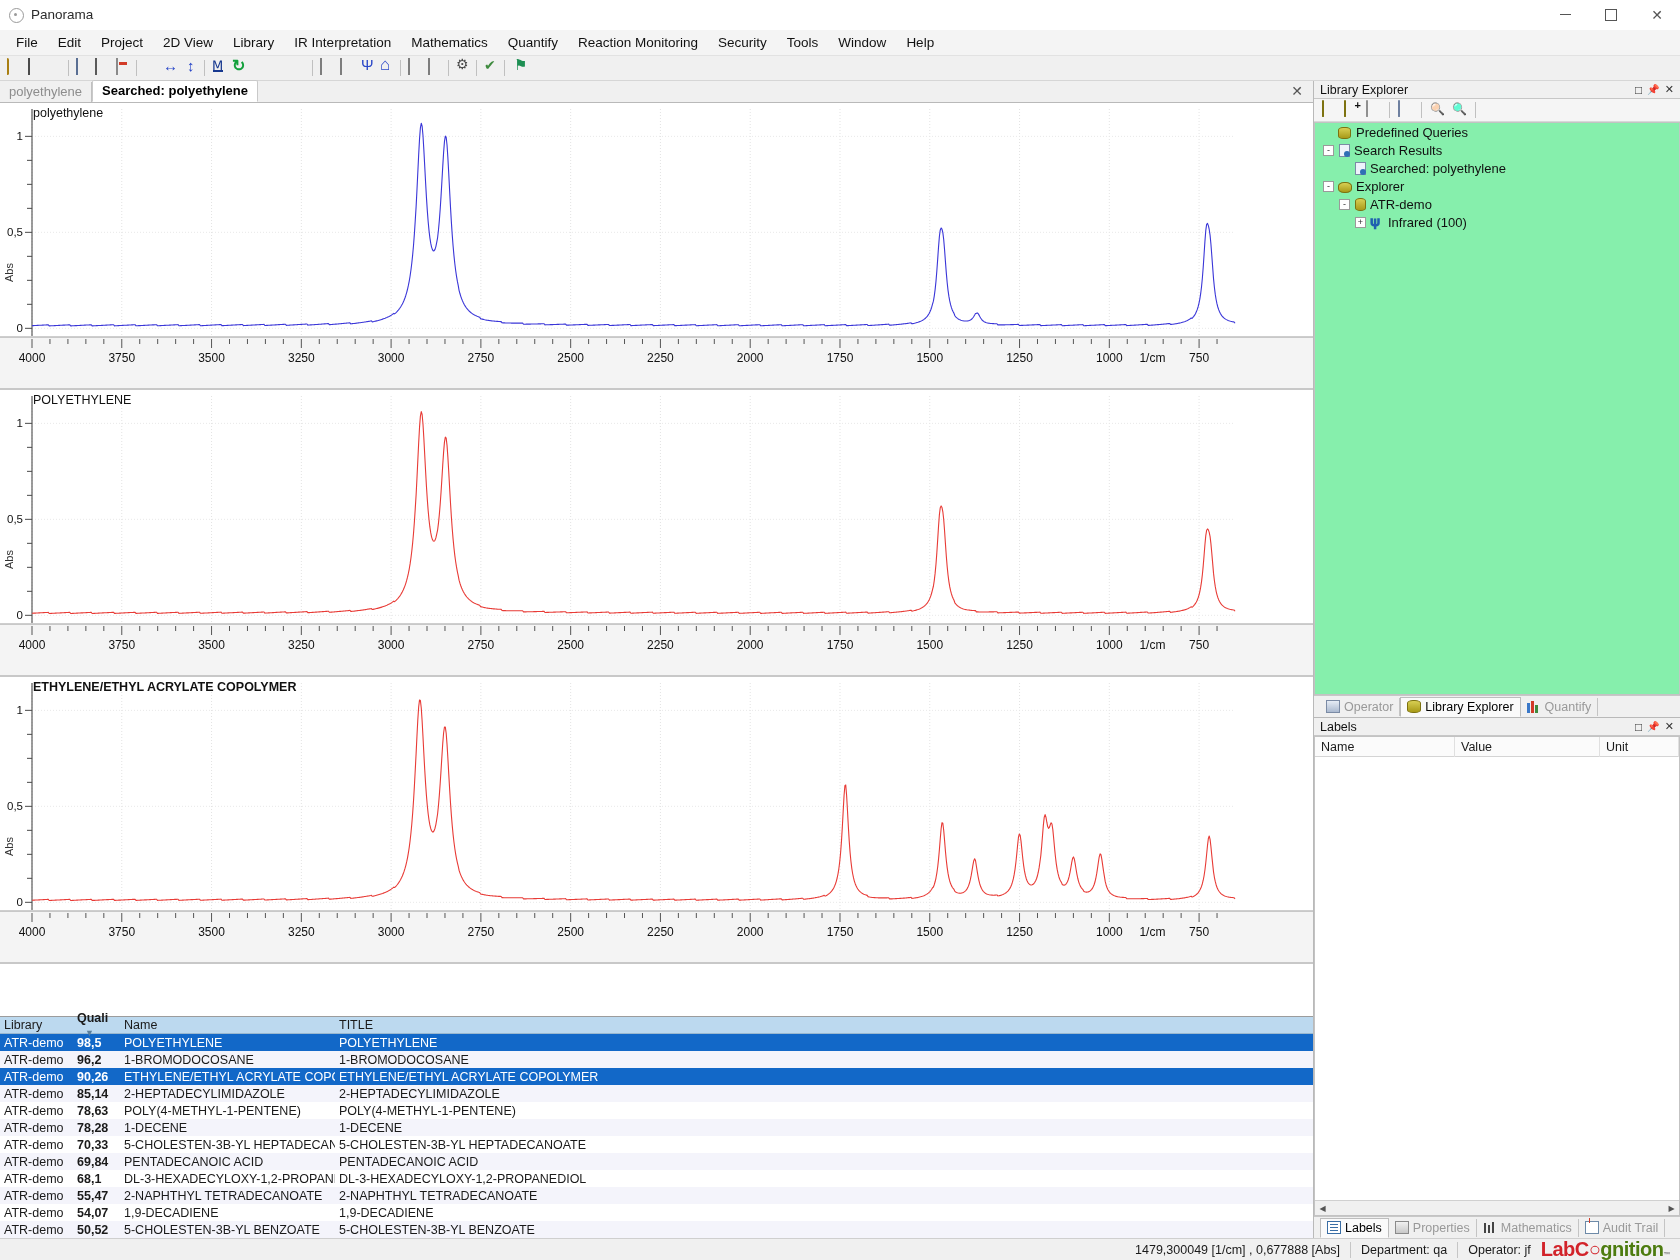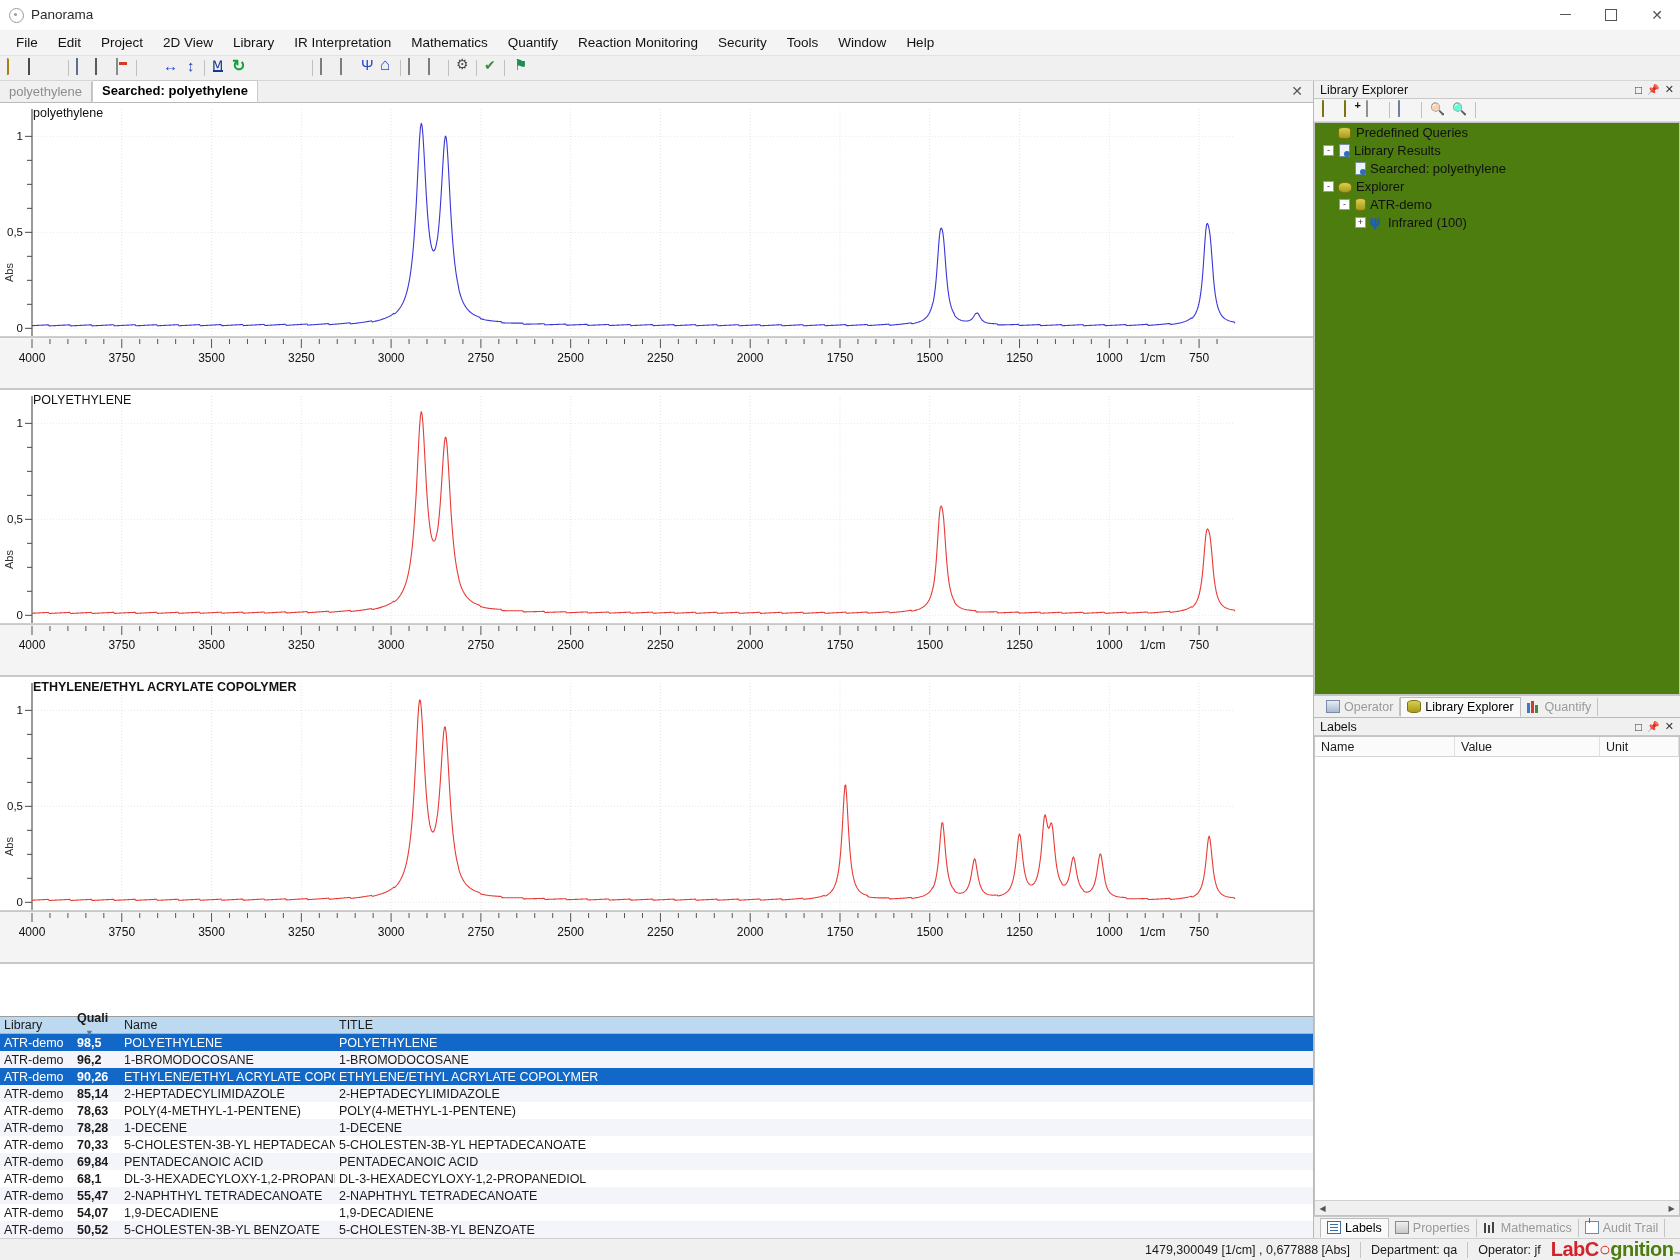--- a/index.html
+++ b/index.html
@@ -168,21 +168,21 @@
   .libbtn { width:19px; height:19px; position:relative; }
   .db { width:14px;height:13px;margin:3px 2px; background:linear-gradient(#d8cf53,#a89a18); border:1px solid #7d7210; border-radius:6px/3px; }
   .db.gray{ background:linear-gradient(#d9d9d9,#b0b0b0); border-color:#909090;}
   .db.blue{ background:linear-gradient(#cfd9ea,#8ea4c9); border-color:#6e80a0;}
   .plus::after{content:"+";position:absolute;right:0;top:-2px;font-size:11px;font-weight:bold;color:#111;}
   .ic-find1{width:16px;height:16px;margin:2px;position:relative;}
   .ic-find1::after{content:"\1F50D";font-size:12px;position:absolute;left:0;top:1px;filter:hue-rotate(190deg);}
   .ic-find2{width:16px;height:16px;margin:2px;position:relative;}
   .ic-find2::after{content:"\1F50D";font-size:12px;position:absolute;left:0;top:1px;filter:hue-rotate(320deg) saturate(3);}
 
-  .treearea { flex:1; background:#4d7c0f; border:1px solid #c3c3c3; margin:0; overflow:hidden; min-height:0;}
+  .treearea { flex:1; background:#86efac; border:1px solid #c3c3c3; margin:0; overflow:hidden; min-height:0;}
   .tnode { display:flex; align-items:center; height:18px; font-size:13px; color:#111; white-space:nowrap;}
   .texp { width:11px; height:11px; border:1px solid #9a9a9a; background:#fff; font-size:9px; line-height:9px;
           text-align:center; color:#333; margin-right:3px; flex:none;}
   .tspace { display:inline-block; flex:none; }
   .ticon { width:16px; height:15px; margin-right:4px; position:relative; flex:none;}
   .ti-queries{ background:linear-gradient(#d8cf53,#a89a18); border:1px solid #7d7210; width:13px;height:12px;margin:2px 5px 0 1px;border-radius:5px/3px;}
   .ti-doc{ background:#eef3fb; border:1px solid #7b8ba5; width:11px;height:13px;margin:1px 4px 0 2px;}
   .ti-doc::after{content:"";position:absolute;left:4px;top:6px;width:6px;height:6px;background:#2f6fb5;border-radius:50%;}
   .ti-libs{ background:linear-gradient(#d8cf53,#a89a18); border:1px solid #7d7210; width:14px;height:11px;margin:2px 4px 0 1px;border-radius:6px/4px;}
   .ti-lib{ background:linear-gradient(#d8cf53,#a89a18); border:1px solid #7d7210; width:11px;height:13px;margin:1px 4px 0 2px;border-radius:5px/3px;}
@@ -223,21 +223,21 @@
   .hscroll .arr { width:15px; text-align:center; font-size:8px; color:#555;}
 
   
   .statusbar {
     height: 22px; min-height:22px; background:#f0f0f0; display:flex; align-items:center;
     border-top:1px solid #cfcfcf; font-size:12.5px;
   }
   .sb-cell { padding: 0 10px; height:22px; display:flex; align-items:center; }
   .sb-sep { width:1px; height:16px; background:#c6c6c6; }
   .sb-grow { flex:1; }
-  .logo { display:flex; align-items:flex-start; font-size:20px; font-weight:bold; letter-spacing:-0.5px; }
+  .logo { display:flex; align-items:flex-start; font-size:20px; font-weight:bold; letter-spacing:-0.5px; padding-right:10px;}
   .logo .lab { color:#d2232a; }
   .logo .o { color:#d2232a; }
   .logo .gn { color:#4d7c0f; }
   .logo .tm { font-size:7px; color:#777; align-self:flex-end; padding-bottom:3px;}
 </style>
 </head>
 <body>
 
 <div id="app">
 
@@ -799,21 +799,21 @@
       <div class="treearea">
         <div id="treerows">
             <div class="tnode" style="padding-left: 8px;">
               <span class="tspace" style="width: 14px;"></span>
               <span class="ticon ti-queries"></span>
               <span>Predefined Queries</span>
             </div>
             <div class="tnode" style="padding-left: 8px;">
               <span class="texp">-</span>
               <span class="ticon ti-doc"></span>
-              <span>Library Results</span>
+              <span>Search Results</span>
             </div>
             <div class="tnode" style="padding-left: 24px;">
               <span class="tspace" style="width: 14px;"></span>
               <span class="ticon ti-doc"></span>
               <span>Searched: polyethylene</span>
             </div>
             <div class="tnode" style="padding-left: 8px;">
               <span class="texp">-</span>
               <span class="ticon ti-libs"></span>
               <span>Explorer</span>

